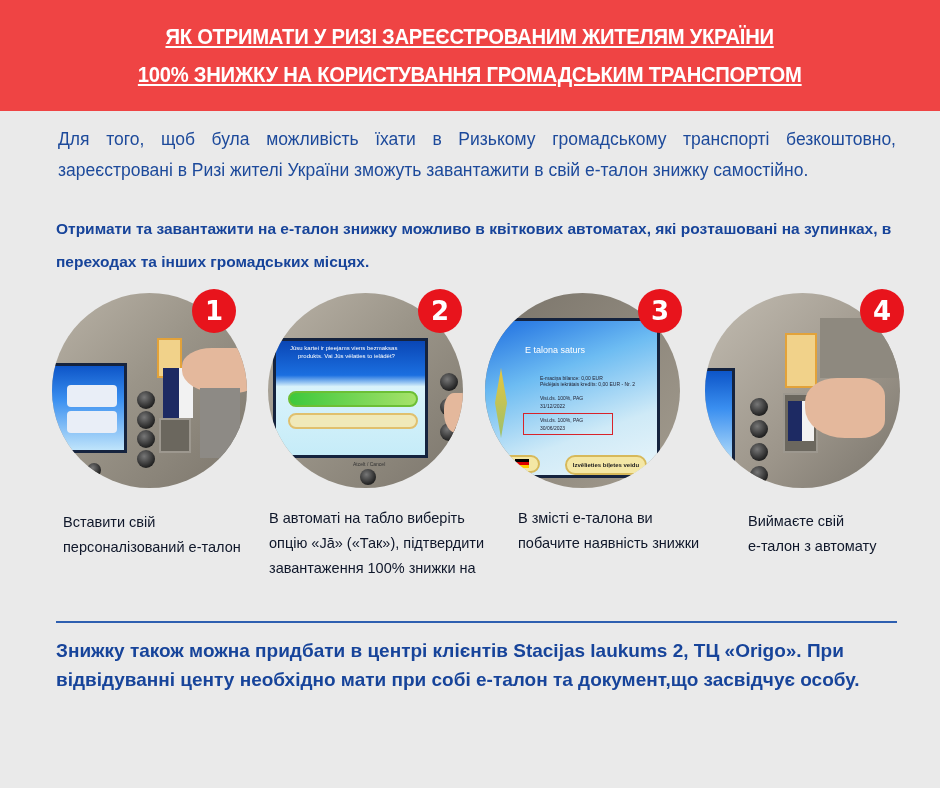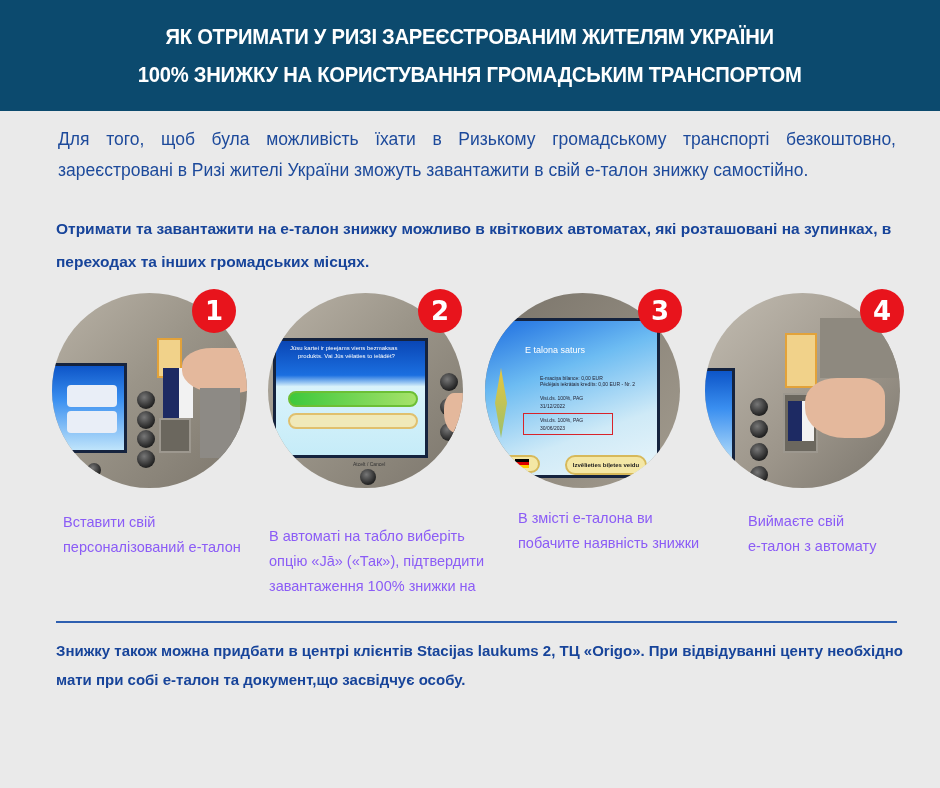--- a/index.html
+++ b/index.html
@@ -1,22 +1,22 @@
 <!DOCTYPE html>
 <html><head>
 <meta charset="utf-8">
 <style>
   * { box-sizing: border-box; margin: 0; padding: 0; }
   html, body { width: 940px; height: 788px; overflow: hidden; }
   body { background: #eaeaea; font-family: "Liberation Sans", sans-serif; position: relative; }
 
   .header {
     position: absolute; left: 0; top: 0; width: 940px; height: 111px;
-    background: #0c4a6e; color: #fff; text-align: center;
-    display: flex; flex-direction: column; justify-content: center; align-items: center;
+    background: #ef4444; color: #fff; text-align: center;
+    display: flex; flex-direction: column; justify-content: center; align-items: center; text-decoration: underline;
   }
   .header .line {
     font-family: "Liberation Sans", sans-serif; font-weight: bold; font-size: 22px;
     letter-spacing: -0.3px; line-height: 38px; transform: scaleX(0.92);
     white-space: nowrap;
   }
 
   .intro {
     position: absolute; left: 58px; top: 124px; width: 838px;
     color: #1d4a9b; font-size: 17.5px; line-height: 31px; text-align: justify;
@@ -32,29 +32,29 @@
     overflow: hidden; top: 293px;
   }
   .badge {
     position: absolute; width: 44px; height: 44px; border-radius: 50%;
     background: #e8141c; color: #fff; font-weight: bold; font-size: 26px;
     display: flex; align-items: center; justify-content: center; top: 289px;
     font-family: "DejaVu Sans", sans-serif;
   }
 
   .step-text {
-    position: absolute; top: 508px; color: #8b5cf6; font-size: 14.5px; line-height: 25px;
+    position: absolute; top: 508px; color: #0f172a; font-size: 14.5px; line-height: 25px;
   }
 
   .divider {
     position: absolute; left: 56px; top: 621px; width: 841px; height: 2px; background: #2e5fb0;
   }
   .footer-text {
     position: absolute; left: 56px; top: 636px; width: 880px;
-    color: #17449a; font-weight: bold; font-size: 15px; line-height: 29px;
+    color: #17449a; font-weight: bold; font-size: 19px; line-height: 29px;
   }
 
   
   .metal { position: absolute; inset: 0; background: linear-gradient(135deg, #b9b2a6 0%, #9a9488 45%, #7c766c 100%); }
   .screen-blue { position: absolute; background: linear-gradient(180deg, #0d55c8 0%, #3a8ff0 40%, #bfe4fb 100%); border: 3px solid #15233e; }
   .btn-round { position: absolute; width: 18px; height: 18px; border-radius: 50%; background: radial-gradient(circle at 40% 35%, #777 0%, #222 70%); }
   .hand { position: absolute; background: #e4b89c; border-radius: 40% 30% 30% 50%; }
   .card { position: absolute; background: #1d2a63; }
   .card-white { position: absolute; background: #f2f2f2; }
   .slot { position: absolute; background: #6b675e; border: 2px solid #9d988f; }
@@ -140,21 +140,21 @@
   <div class="card" style="left:83px; top:108px; width:14px; height:40px;"></div>
   <div class="card-white" style="left:97px; top:108px; width:12px; height:40px;"></div>
   <div class="hand" style="left:100px; top:85px; width:80px; height:60px;"></div>
 </div>
 <div class="badge" style="left:860px;">4</div>
 
 <div class="step-text" style="left:63px; top:510px;">
   <div>Вставити свій</div>
   <div>персоналізований е-талон</div>
 </div>
-<div class="step-text" style="left:269px; top:524px;">
+<div class="step-text" style="left:269px; top:506px;">
   <div>В автоматі на табло виберіть</div>
   <div>опцію «Jā» («Так»), підтвердити</div>
   <div>завантаження 100% знижки на</div>
 </div>
 <div class="step-text" style="left:518px; top:506px;">
   <div>В змісті е-талона ви</div>
   <div>побачите наявність знижки</div>
 </div>
 <div class="step-text" style="left:748px; top:509px;">
   <div>Виймаєте свій</div>

